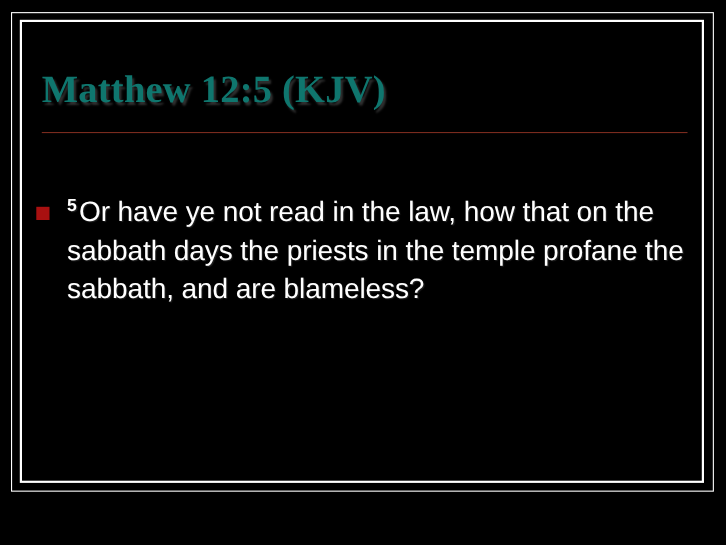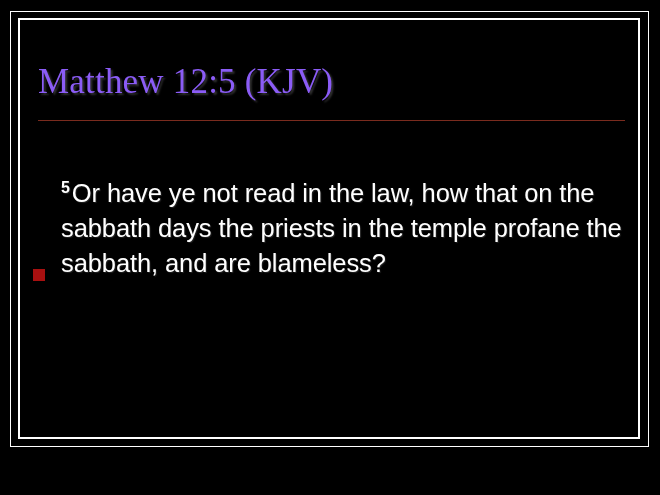--- a/index.html
+++ b/index.html
@@ -46,24 +46,24 @@
 
   
   .title-area {
     position: absolute;
     left: 38px;
     top: 60px;
     width: 588px;
   }
   .slide-title {
     font-family: "Liberation Serif", "DejaVu Serif", serif;
-    font-weight: normal;
+    font-weight: bold;
     font-size: 35px;
     line-height: 44px;
-    color: #8b5cf6;
+    color: #0f766e;
     letter-spacing: 0.2px;
     text-shadow: 2px 2px 2px rgba(90,90,90,0.55);
     white-space: nowrap;
   }
   .title-rule {
     position: absolute;
     left: 38px;
     top: 120px;
     width: 587px;
     height: 1px;
@@ -72,21 +72,21 @@
 
   
   .body-area {
     position: absolute;
     left: 33px;
     top: 176px;
     width: 595px;
   }
   .bullet-row {
     display: flex;
-    align-items: flex-end;
+    align-items: flex-start;
   }
   .bullet-marker {
     flex: 0 0 auto;
     width: 12px;
     height: 12px;
     background: #a81010;
     margin-top: 12px;
     margin-right: 16px;
   }
   .bullet-text {

